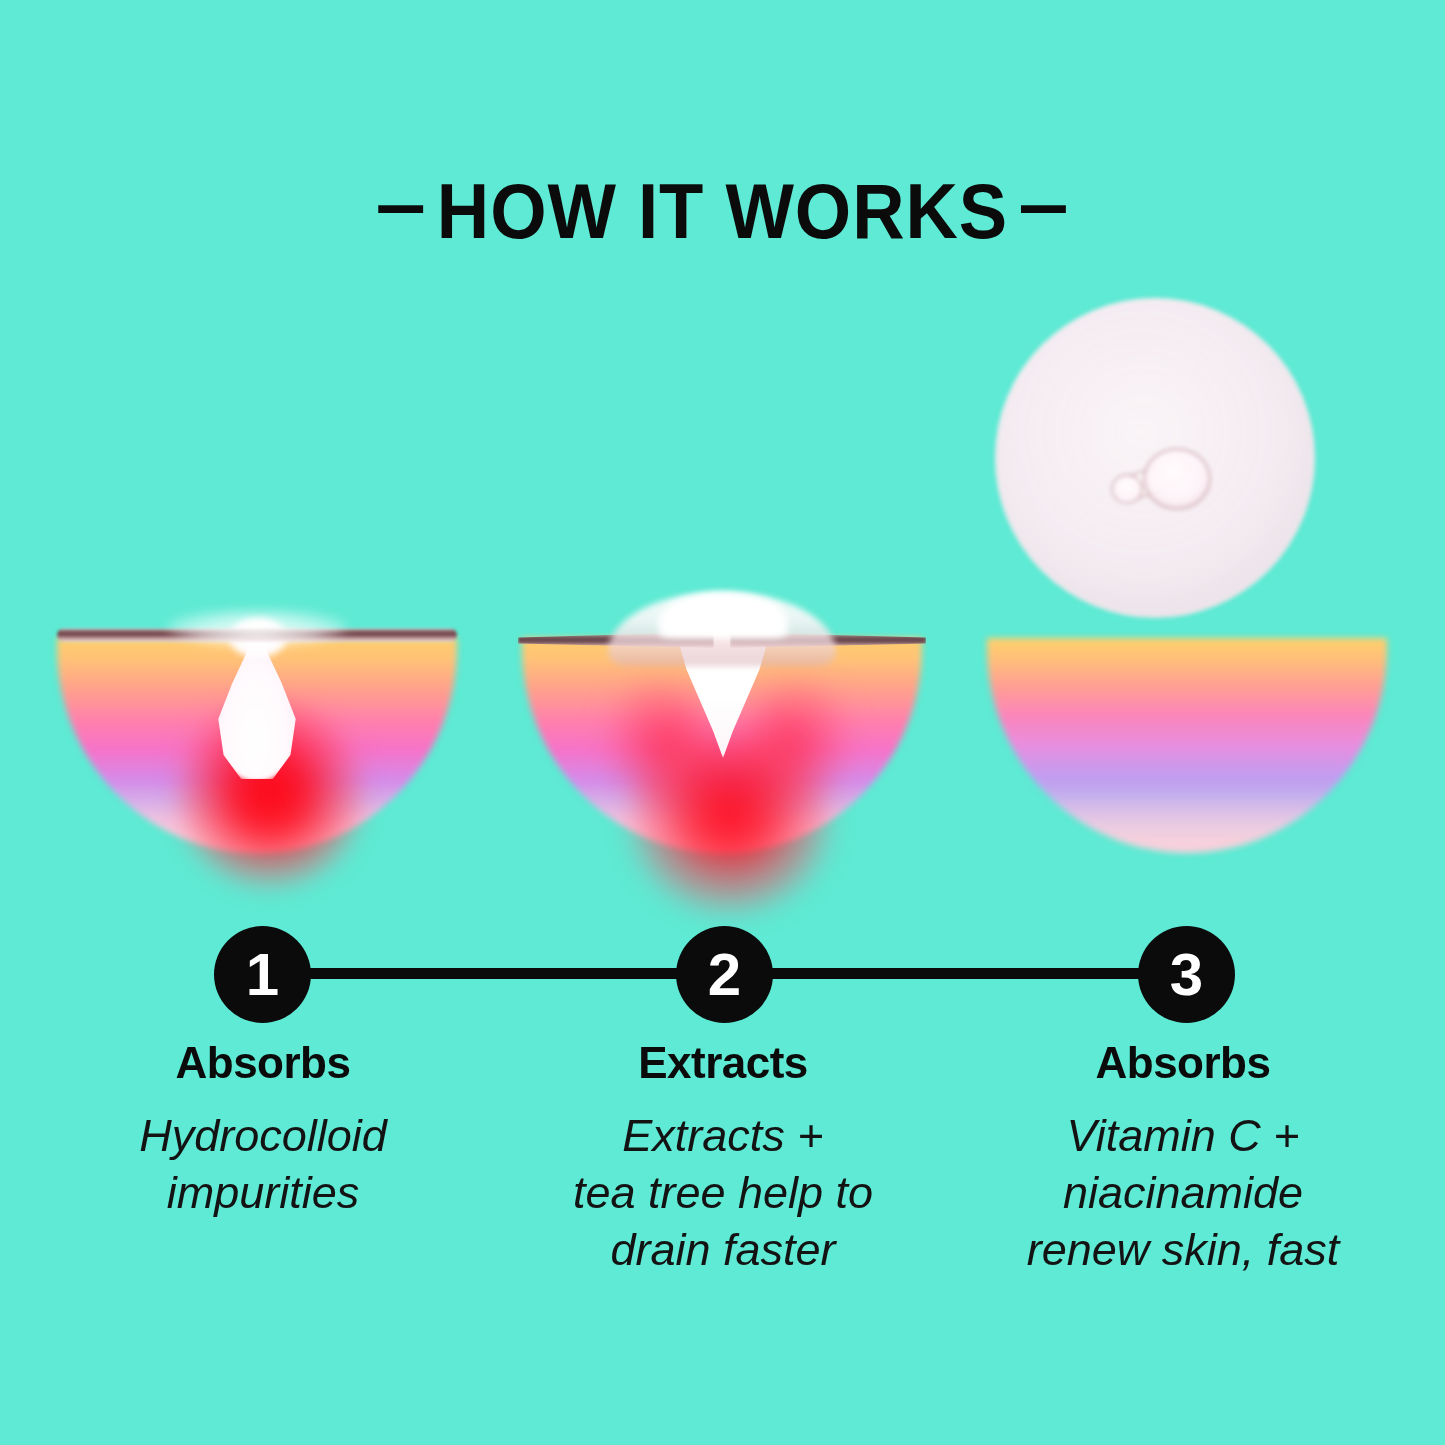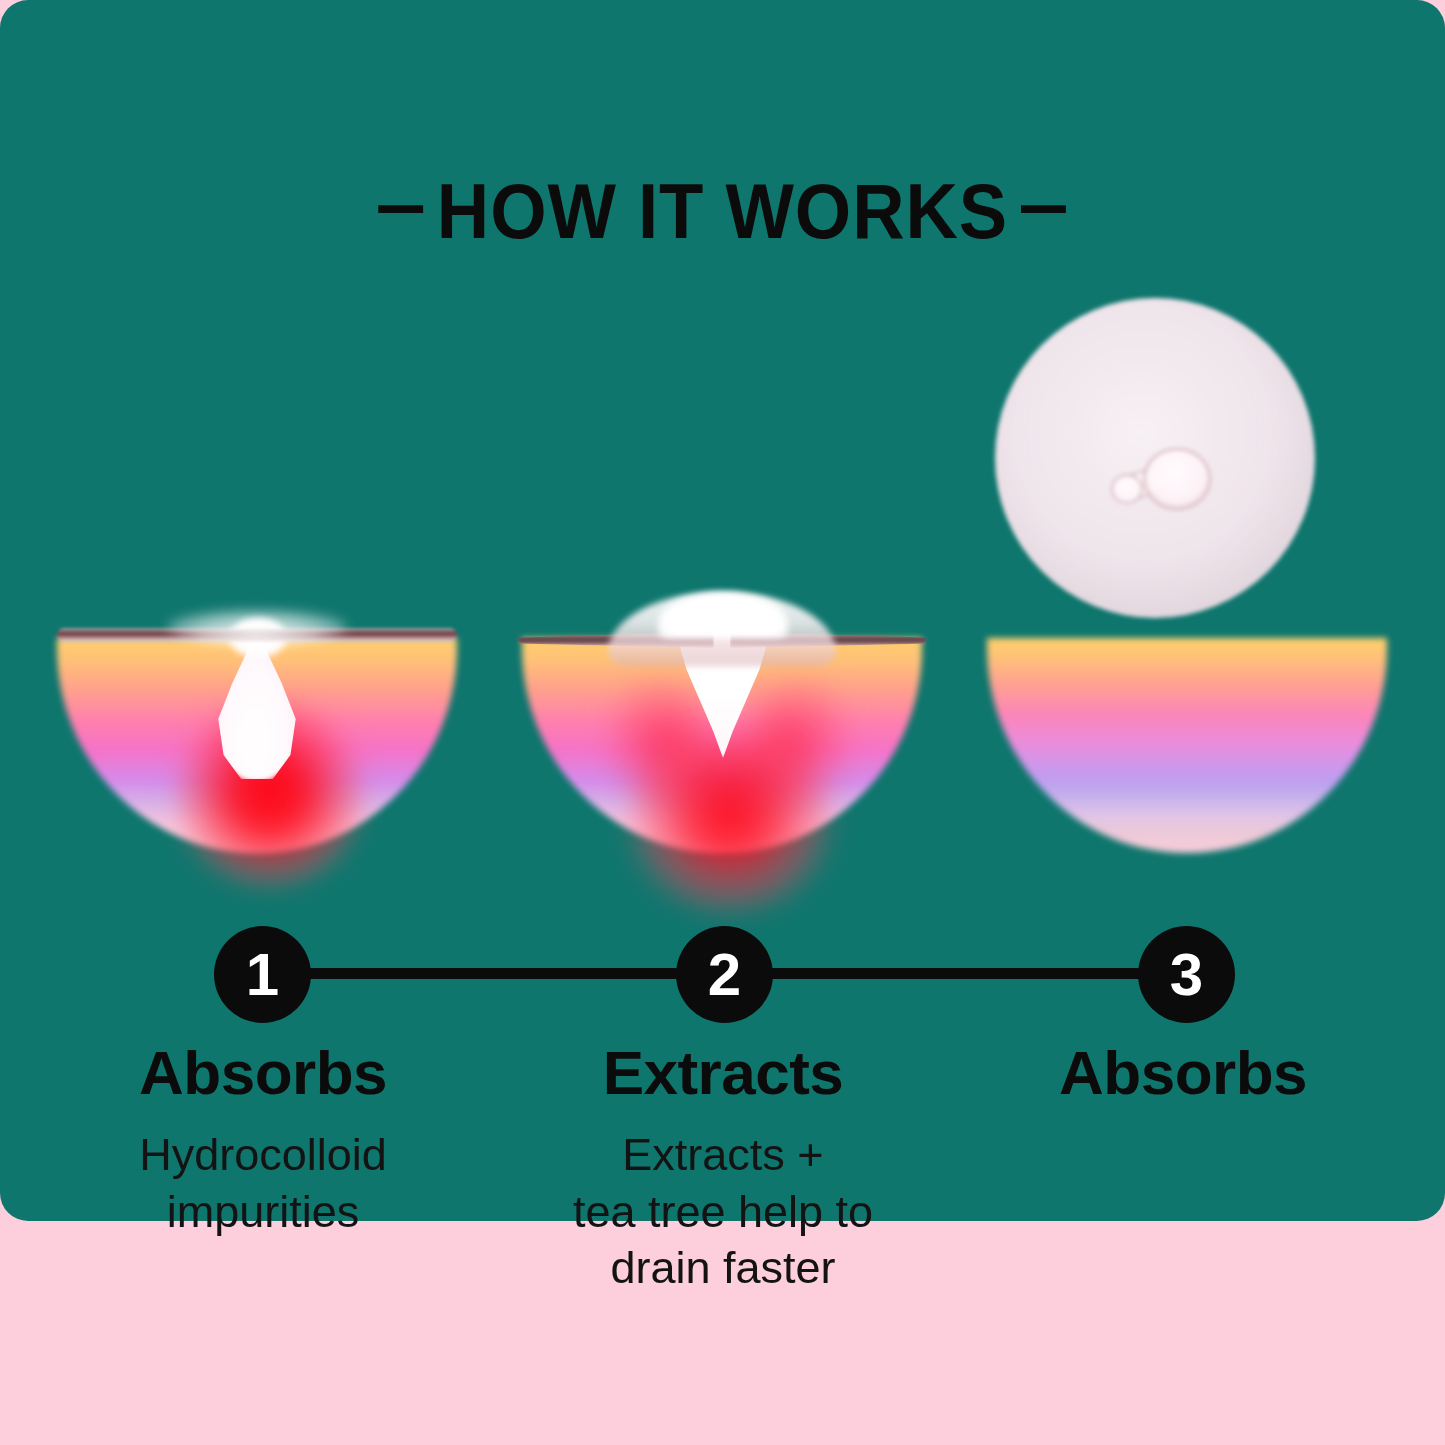--- a/index.html
+++ b/index.html
@@ -12,23 +12,22 @@
     background: #fdcfdc;
     font-family: "Liberation Sans", sans-serif;
     overflow: hidden;
     position: relative;
   }
 
   #stage {
     position: absolute;
     left: 0; top: 0;
     width: 1445px;
-    height: 1221px;
-    background: #0f766e;
-    border-radius: 28px;
+    height: 1445px;
+    background: #5eead4;
   }
 
   
   .title {
     position: absolute;
     left: 0;
     top: 172px;
     width: 1445px;
     text-align: center;
     font-family: "Liberation Sans Narrow", "Liberation Sans", sans-serif;
@@ -401,34 +400,34 @@
     width: 440px;
     text-align: center;
   }
   .col.c1 { left: 43px; }
   .col.c2 { left: 503px; text-align: center; }
   .col.c3 { left: 963px; }
   .col h2 {
     margin: 0;
     font-family: "Liberation Sans", sans-serif;
     font-weight: bold;
-    font-size: 62px;
+    font-size: 44px;
     line-height: 1.05;
     color: #0b0b0b;
     letter-spacing: -0.5px;
   }
   .col .desc {
     margin-top: 22px;
     font-family: "Liberation Sans", sans-serif;
     font-weight: normal;
     font-size: 45px;
     line-height: 1.26;
     color: #131313;
   }
-  .col .desc div { white-space: nowrap; }
+  .col .desc div { white-space: nowrap; font-style: italic; }
 </style>
 </head>
 <body>
 
 <div id="stage">
 
   <div class="title">
     <span class="dash">–</span><span>HOW IT WORKS</span><span class="dash">–</span>
   </div>
 
@@ -488,17 +487,22 @@
       <h2>Extracts</h2>
       <div class="desc">
         <div>Extracts +</div>
         <div>tea tree help to</div>
         <div>drain faster</div>
       </div>
     </div>
 
     <div class="col c3">
       <h2>Absorbs</h2>
+      <div class="desc">
+        <div>Vitamin C +</div>
+        <div>niacinamide</div>
+        <div>renew skin, fast</div>
+      </div>
     </div>
 
   </div>
 
 </div>
 
 </body></html>

